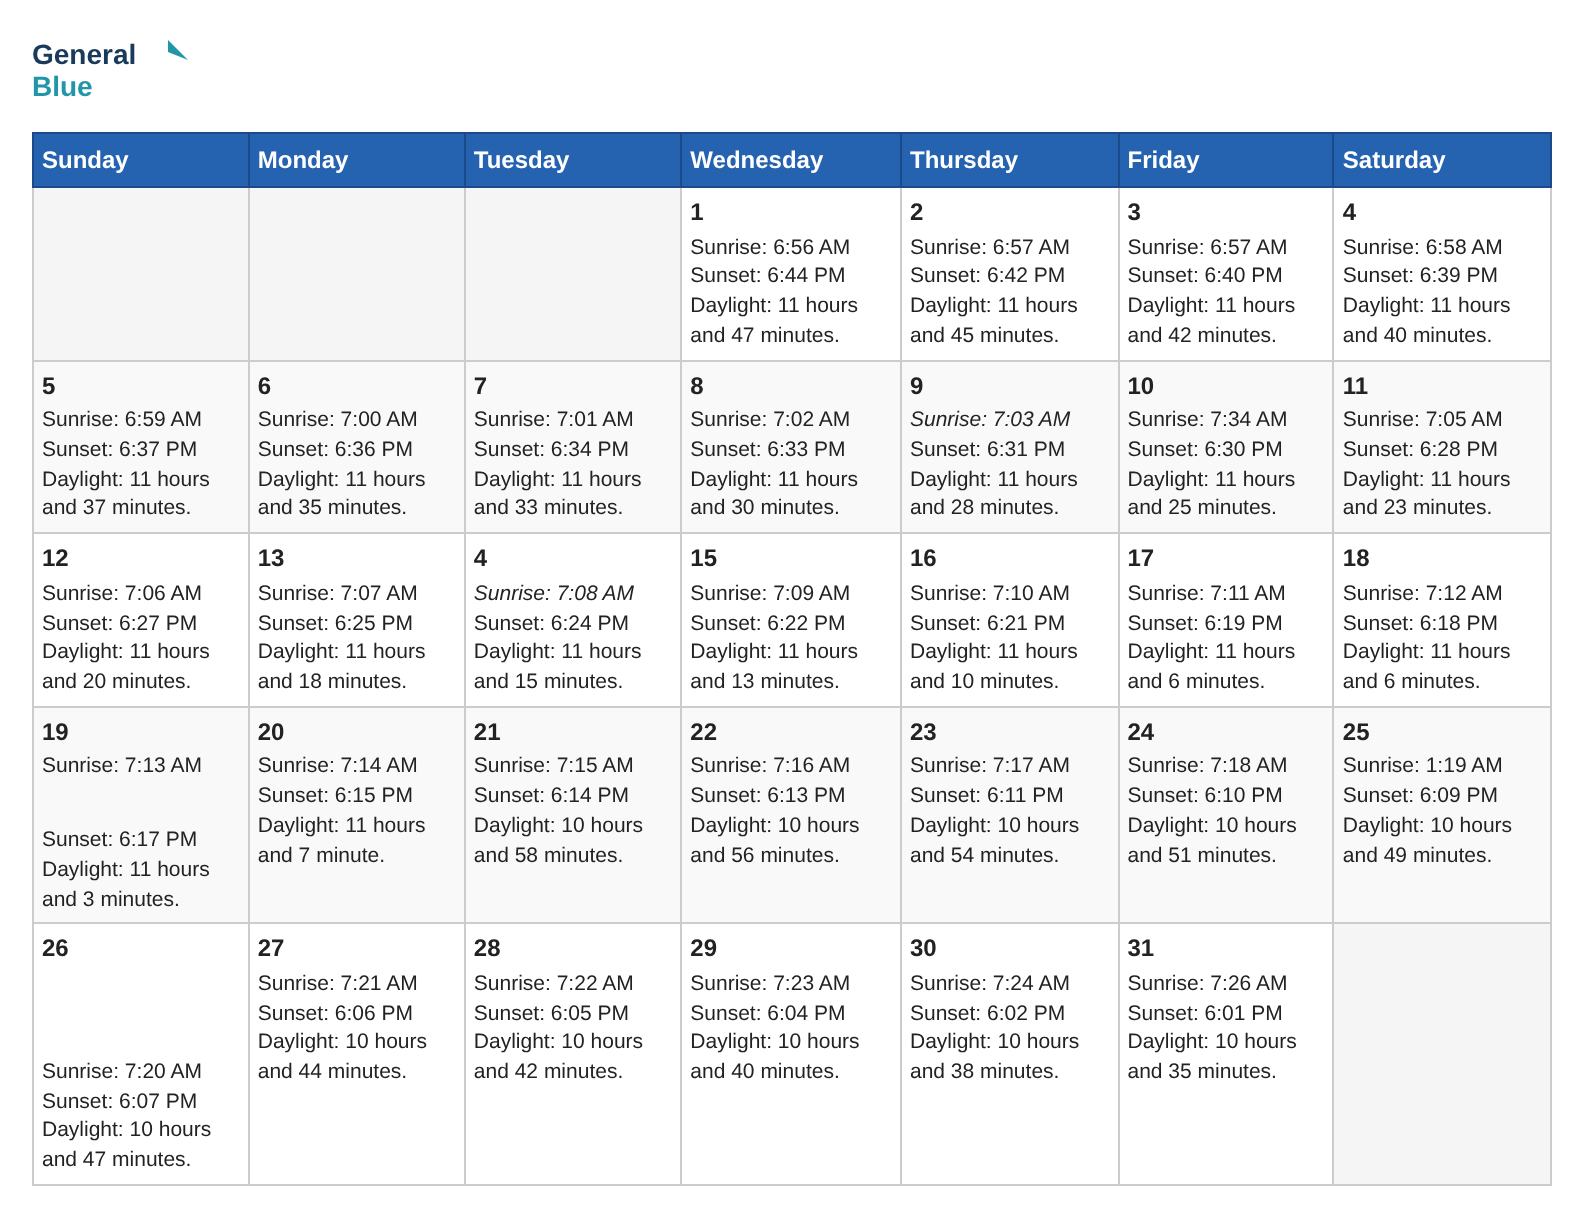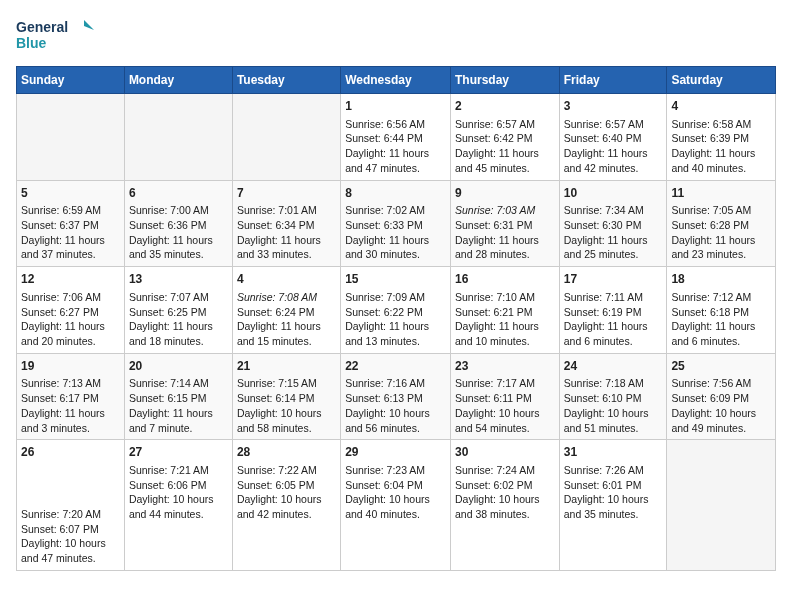--- a/index.html
+++ b/index.html
@@ -234,21 +234,21 @@
           <span style="display: block;">Sunrise: 7:12 AM</span>
           <span style="display: block;">Sunset: 6:18 PM</span>
           <span style="display: block;">Daylight: 11 hours</span>
           <span style="display: block;">and 6 minutes.</span>
         </td>
       </tr>
       <tr>
         <td>
           <span class="day-num">19</span>
           <span style="display: block;">Sunrise: 7:13 AM</span>
-          <span style="display: block;">Sunset: 6:17 PM</span>
+          <span style="display: block; margin-top: 22px;">Sunset: 6:17 PM</span>
           <span style="display: block;">Daylight: 11 hours</span>
           <span style="display: block;">and 3 minutes.</span>
         </td>
         <td>
           <span class="day-num">20</span>
           <span style="display: block;">Sunrise: 7:14 AM</span>
           <span style="display: block;">Sunset: 6:15 PM</span>
           <span style="display: block;">Daylight: 11 hours</span>
           <span style="display: block;">and 7 minute.</span>
         </td>
@@ -275,21 +275,21 @@
         </td>
         <td>
           <span class="day-num">24</span>
           <span style="display: block;">Sunrise: 7:18 AM</span>
           <span style="display: block;">Sunset: 6:10 PM</span>
           <span style="display: block;">Daylight: 10 hours</span>
           <span style="display: block;">and 51 minutes.</span>
         </td>
         <td>
           <span class="day-num">25</span>
-          <span style="display: block;">Sunrise: 7:56 AM</span>
+          <span style="display: block;">Sunrise: 1:19 AM</span>
           <span style="display: block;">Sunset: 6:09 PM</span>
           <span style="display: block;">Daylight: 10 hours</span>
           <span style="display: block;">and 49 minutes.</span>
         </td>
       </tr>
       <tr>
         <td>
           <span class="day-num">26</span>
           <span style="display: block; margin-top: 46px;">Sunrise: 7:20 AM</span>
           <span style="display: block;">Sunset: 6:07 PM</span>

